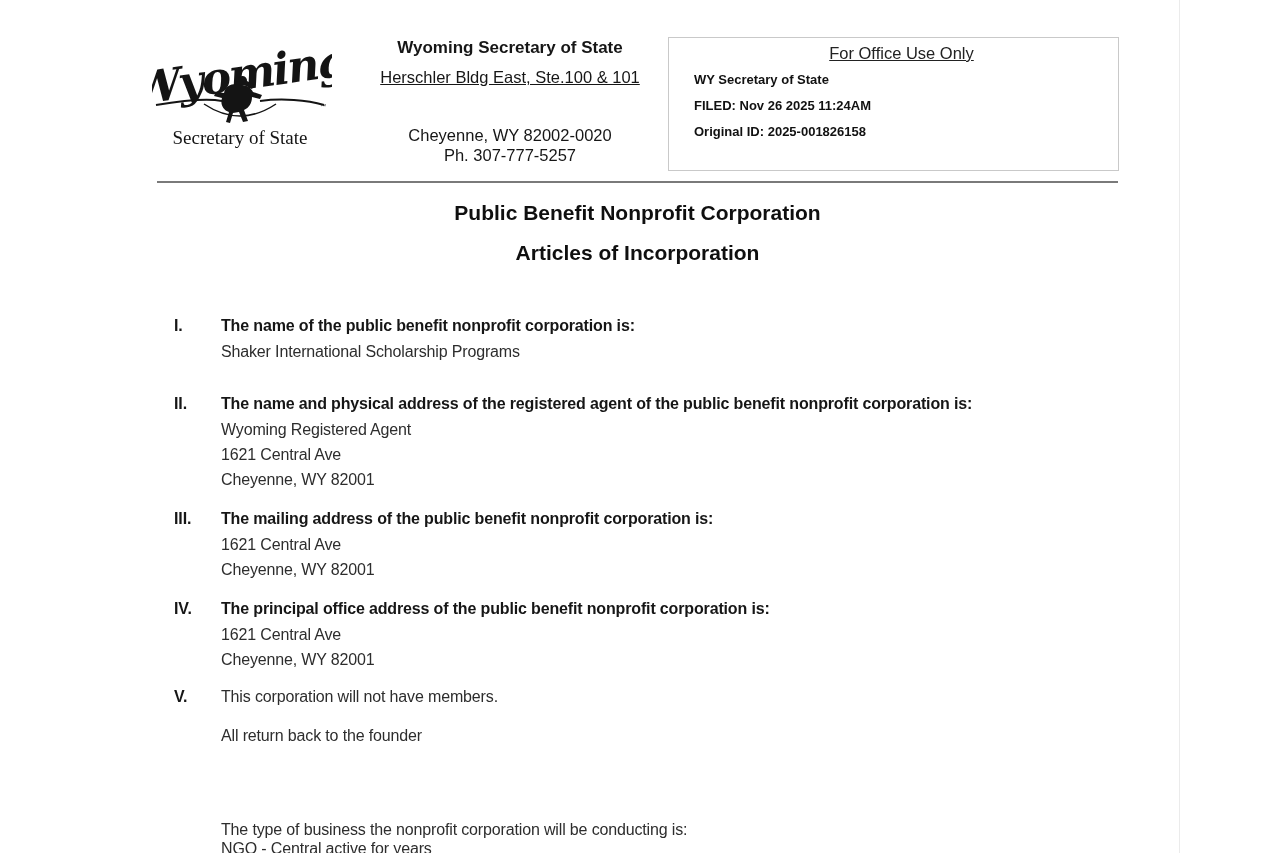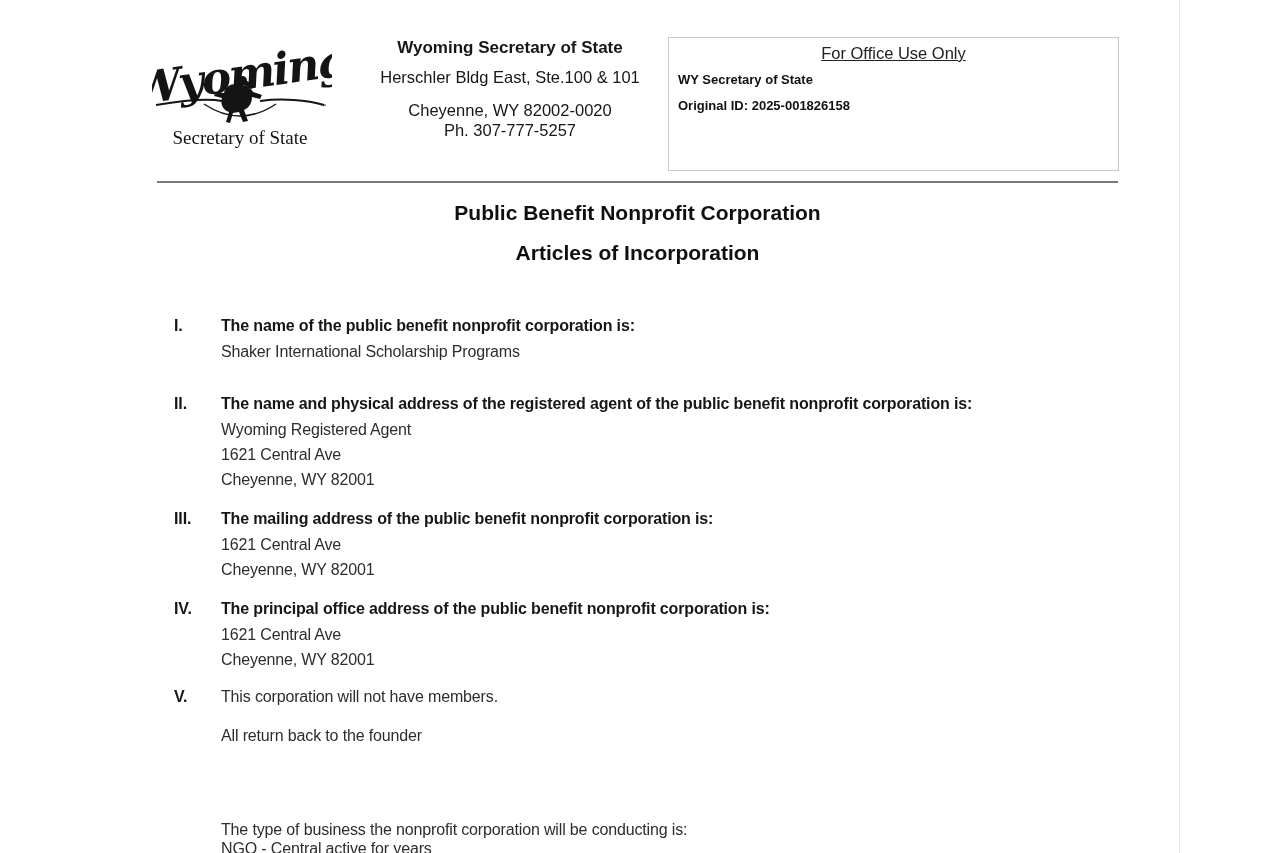--- a/index.html
+++ b/index.html
@@ -30,31 +30,32 @@
   }
 
   .sos-header {
     position: absolute;
     left: 350px; top: 38px;
     width: 320px;
     text-align: center;
     color: #161616;
   }
   .sos-header .t   { font-size: 17px; font-weight: bold; line-height: 20px; margin-bottom: 9px; }
-  .sos-header .a1  { font-size: 16.5px; line-height: 20px; margin-bottom: 13px; }
+  .sos-header .a1  { font-size: 16.5px; line-height: 20px; margin-bottom: 38px; text-decoration: underline; }
   .sos-header .a2  { font-size: 16.5px; line-height: 20px; }
   .sos-header .ph  { font-size: 16.5px; line-height: 20px; }
 
   .office-box {
     position: absolute;
     left: 668px; top: 37px;
     width: 451px; height: 134px;
     border: 1px solid #c9c9c9;
     background: #ffffff;
     padding-top: 5px;
+    padding-left: 16px;
   }
   .office-box .obt {
     text-align: center;
     font-size: 16.5px;
     line-height: 20px;
     text-decoration: underline;
     color: #222;
     margin-bottom: 4px;
   }
   .office-box .obl {
@@ -156,20 +157,21 @@
   <div class="sos-header">
     <div class="t">Wyoming Secretary of State</div>
     <div class="a1">Herschler Bldg East, Ste.100 &amp; 101</div>
     <div class="a2">Cheyenne, WY 82002-0020</div>
     <div class="ph">Ph. 307-777-5257</div>
   </div>
 
   <div class="office-box">
     <div class="obt">For Office Use Only</div>
     <div class="obl">WY Secretary of State</div>
+    <div class="obl">FILED: Nov 26 2025 11:24AM</div>
     <div class="obl">Original ID: 2025-001826158</div>
   </div>
 
   <div class="header-divider"></div>
 
   <div class="content-band">
 
     <div class="doc-title l1">Public Benefit Nonprofit Corporation</div>
     <div class="doc-title l2">Articles of Incorporation</div>
 

